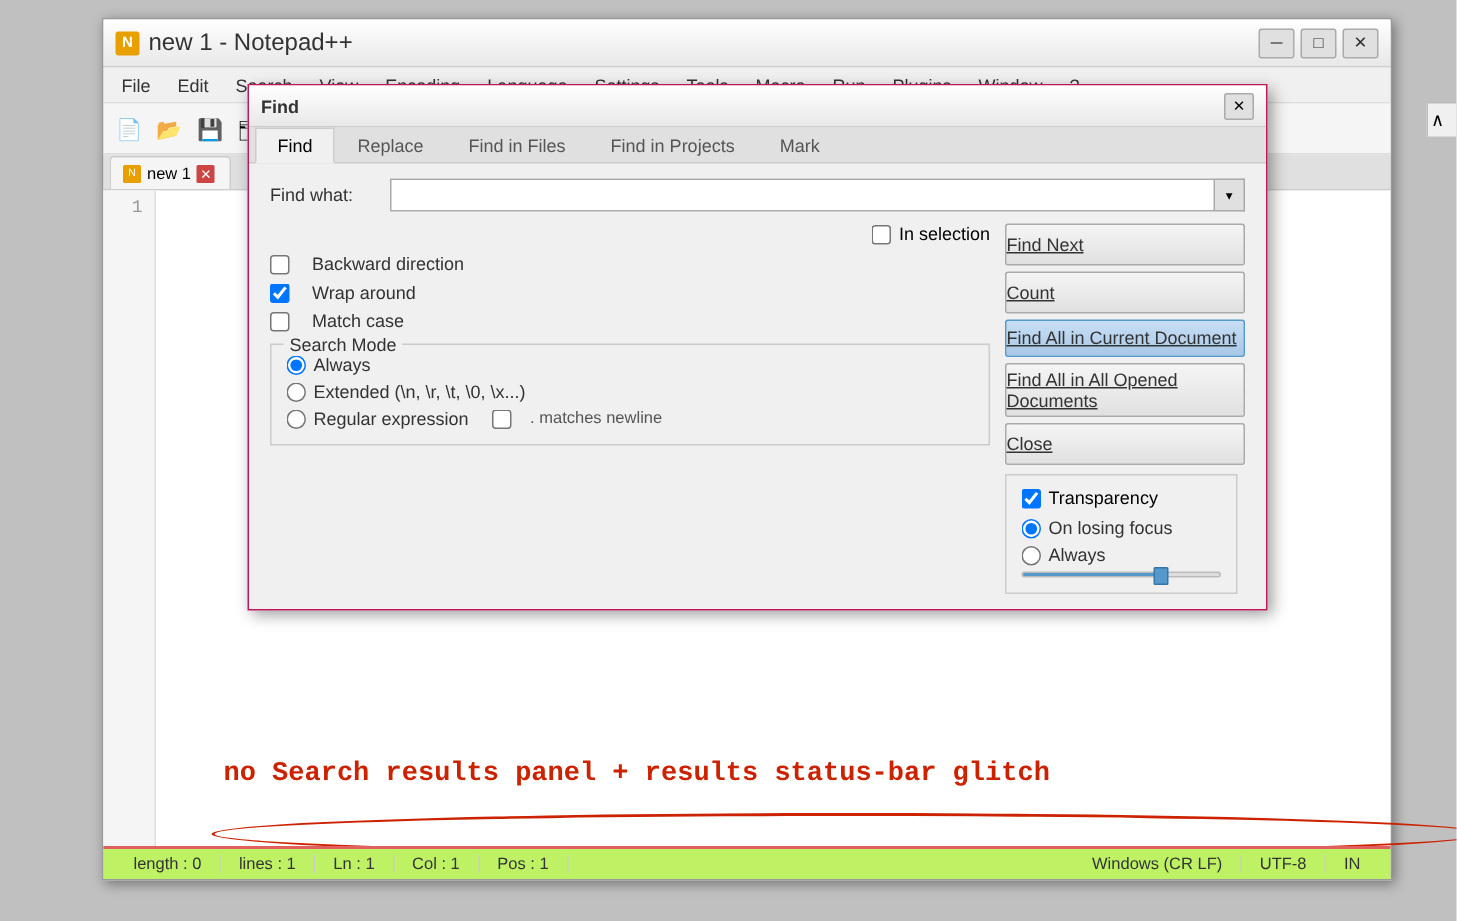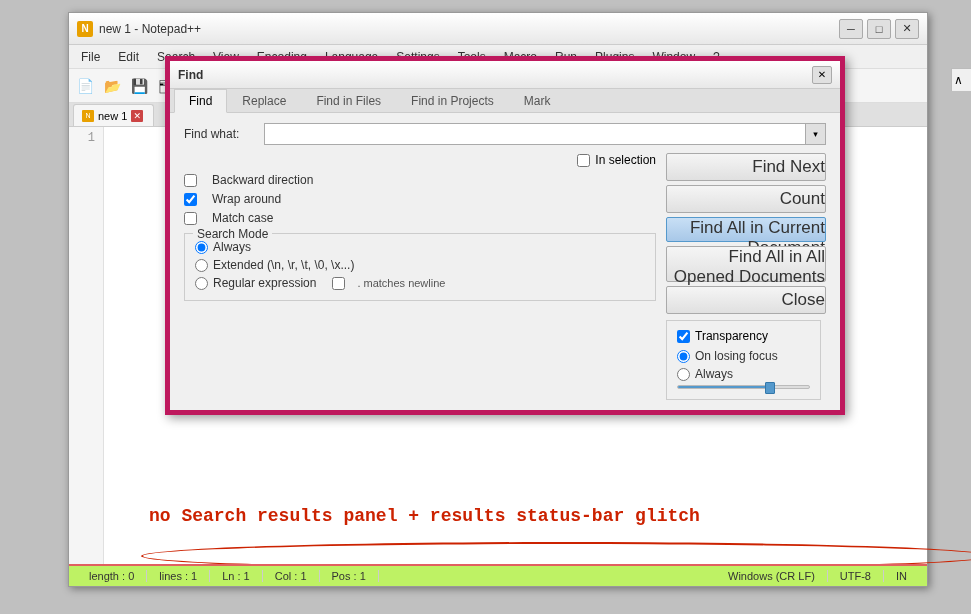--- a/index.html
+++ b/index.html
@@ -46,21 +46,21 @@
       height: 16px;
       background: #e8a000;
       border-radius: 2px;
       font-size: 10px;
       display: flex; align-items: center; justify-content: center;
       color: white;
       font-weight: bold;
     }
 
     .title-text {
-      font-size: 12px;
+      font-size: 16px;
       color: #333;
     }
 
     .title-bar-controls {
       display: flex;
       gap: 4px;
     }
 
     .title-btn {
       width: 24px;
@@ -245,21 +245,21 @@
       pointer-events: none;
     }
 
     
     .find-dialog {
       position: absolute;
       top: 56px;
       left: 165px;
       width: 680px;
       background: #f0f0f0;
-      border: 5px solid #be185d;
+      border: 1px solid #be185d;
       box-shadow: 3px 3px 10px rgba(0,0,0,0.4);
       z-index: 100;
     }
 
     .find-title-bar {
       background: linear-gradient(to bottom, #ffffff, #e8e8e8);
       padding: 5px 8px;
       display: flex;
       align-items: center;
       justify-content: space-between;
@@ -420,24 +420,25 @@
       color: #555;
       margin-left: 4px;
     }
 
     .find-btn {
       width: 100%;
       height: 28px;
       background: linear-gradient(to bottom, #f5f5f5, #e0e0e0);
       border: 1px solid #aaa;
       border-radius: 2px;
-      font-size: 17px;
-      cursor: pointer;
-      color: #333;
-      text-align: right;
+      font-size: 12px;
+      cursor: pointer;
+      color: #333;
+      text-align: left;
+      text-decoration: underline;
     }
 
     .find-btn.active-btn {
       background: linear-gradient(to bottom, #c8dff5, #a8c8e8);
       border-color: #5599cc;
     }
 
     
     .transparency-section {
       border: 1px solid #ccc;

